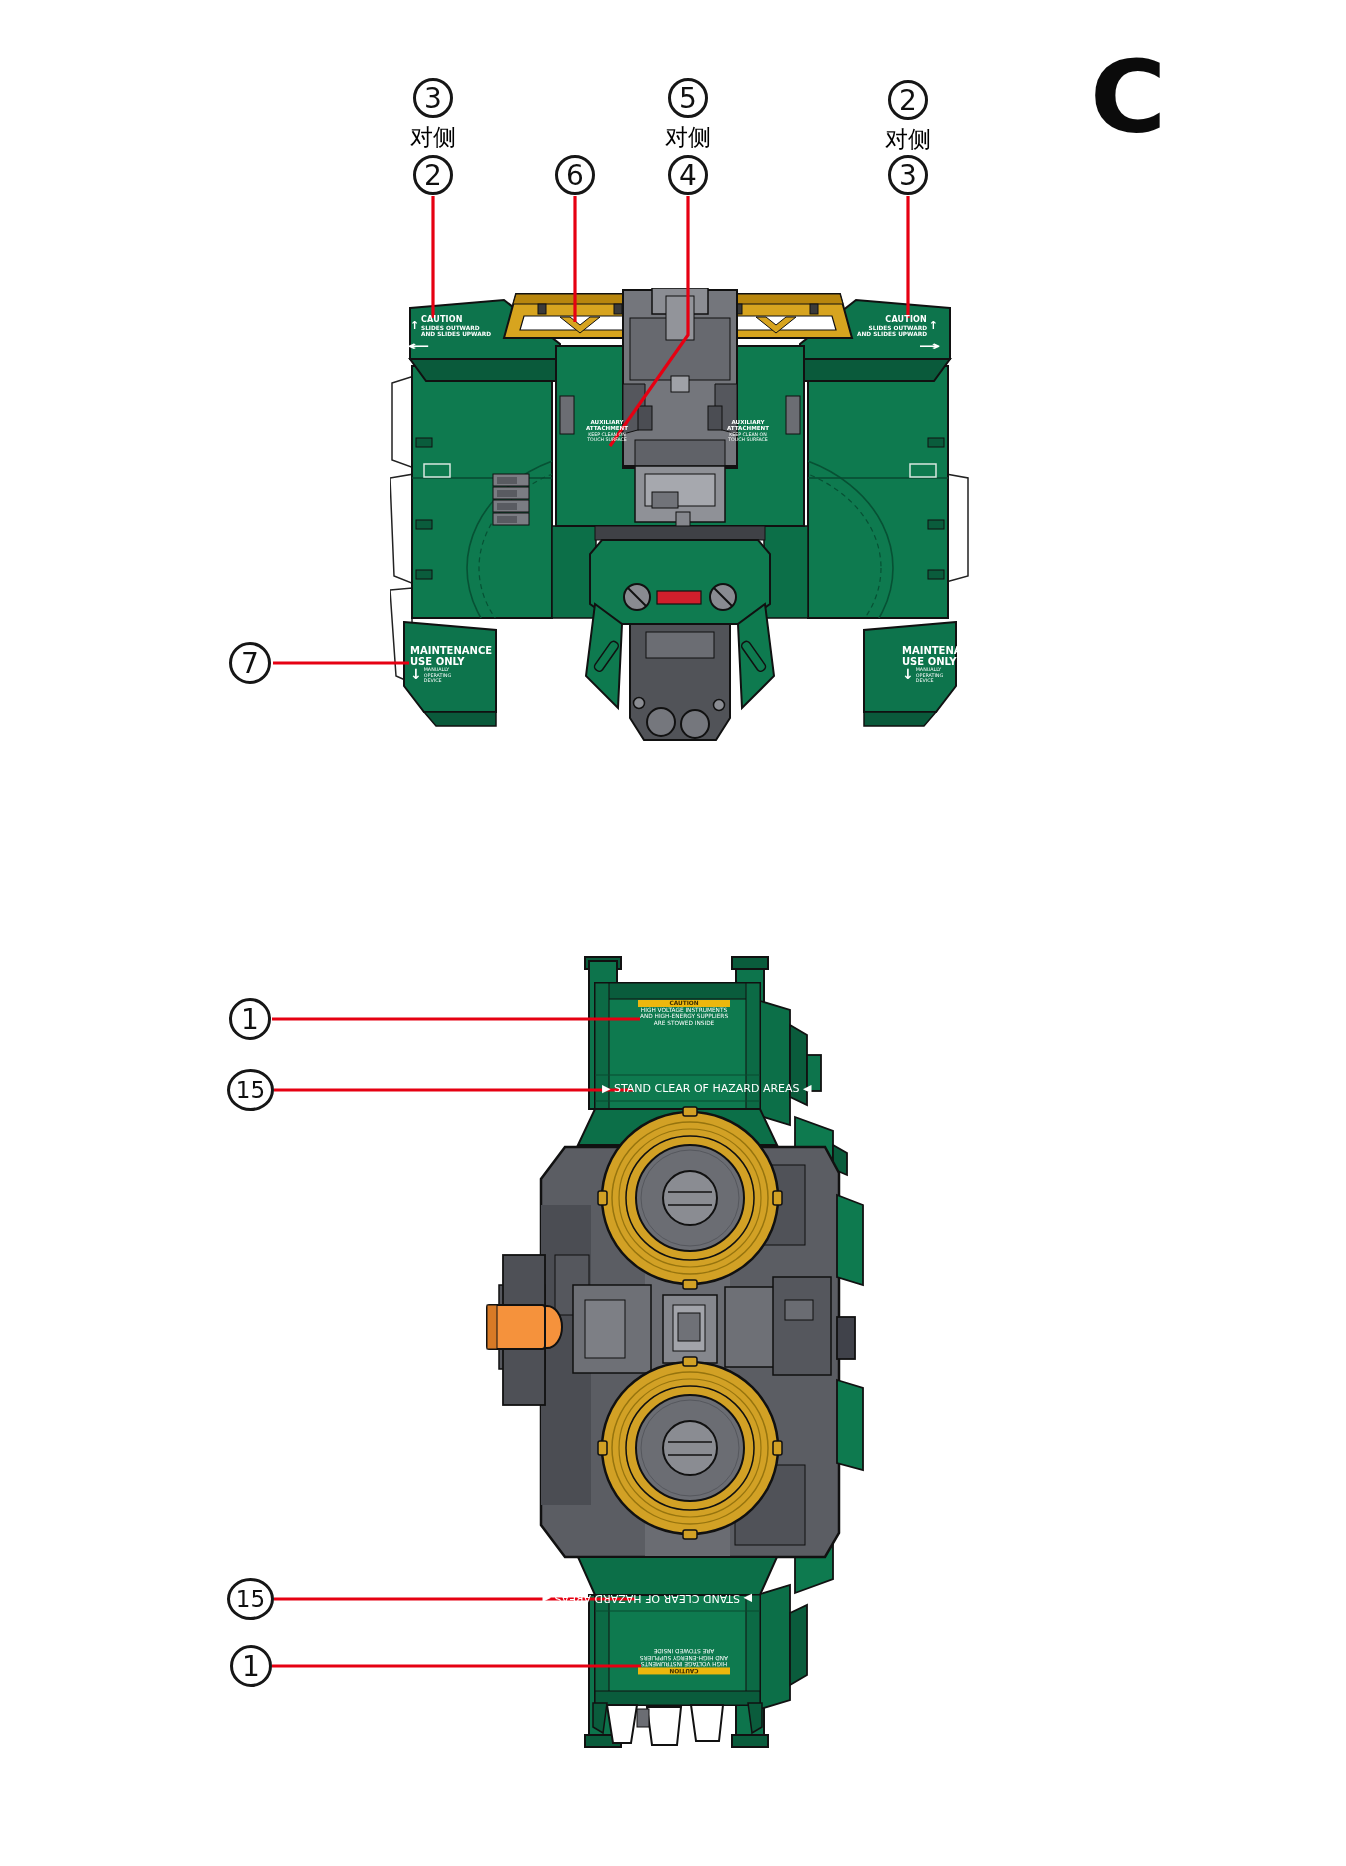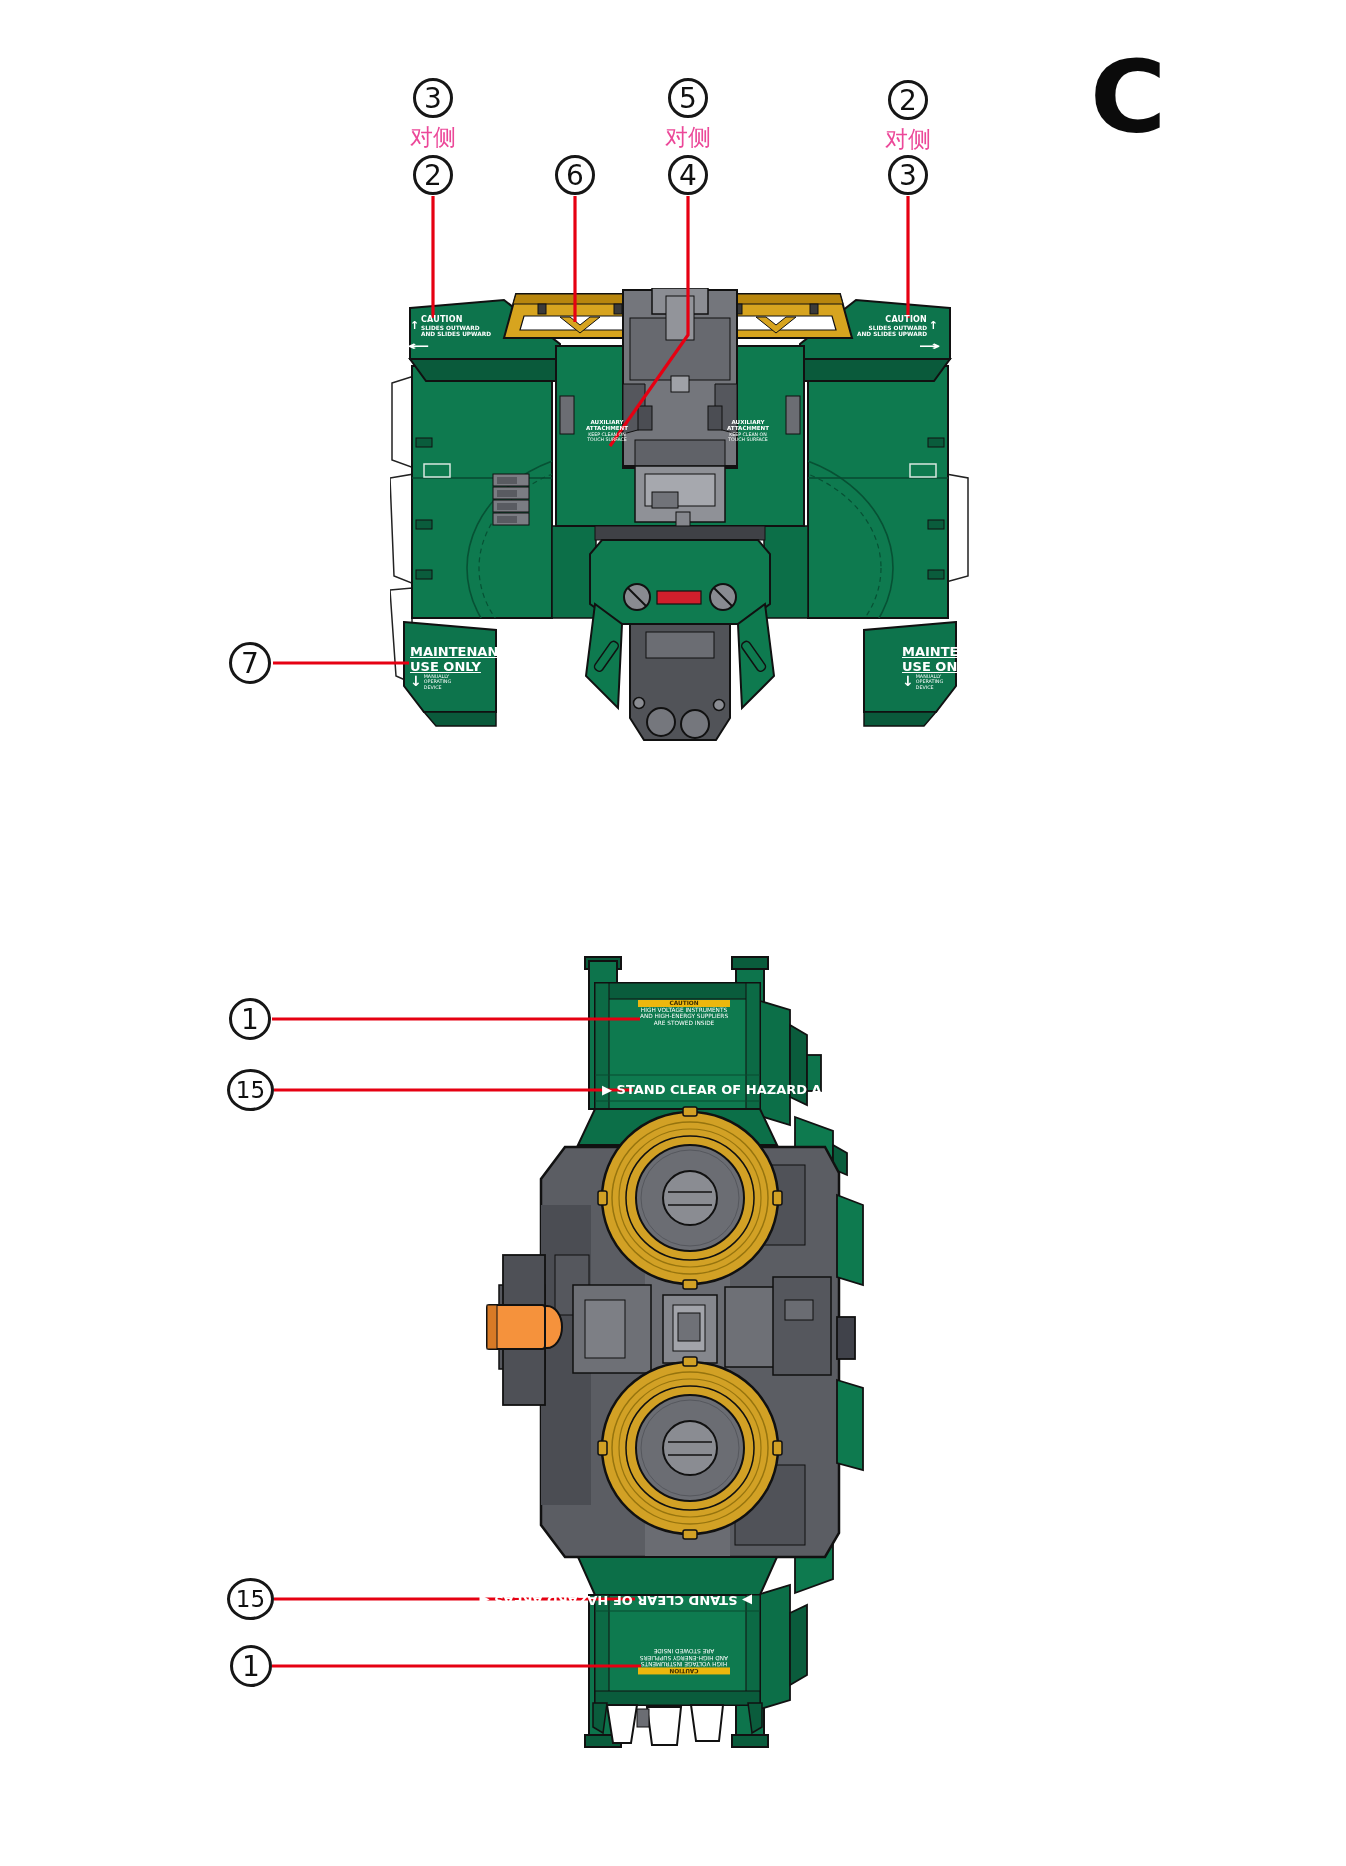--- a/index.html
+++ b/index.html
@@ -7,40 +7,40 @@
           font-family:"DejaVu Sans",sans-serif;}
   .abs{position:absolute;}
   
   .section-letter{position:absolute;left:1090px;top:36px;font-size:104px;font-weight:800;
                   color:#0b0b0b;letter-spacing:-3px;transform:scaleY(.96);}
   
   .co{position:absolute;width:40px;height:40px;border:3px solid #161616;border-radius:50%;
       background:#fff;display:flex;align-items:center;justify-content:center;
       font-size:28px;color:#101010;box-sizing:border-box;z-index:30;}
   .co-wide{width:47px;height:42px;font-size:23px;}
-  .note{position:absolute;transform:translateX(-50%);font-size:23px;color:#ec4899;
+  .note{position:absolute;transform:translateX(-50%);font-size:23px;color:#000000;
         white-space:nowrap;z-index:30;}
   
   .lines{position:absolute;left:0;top:0;z-index:20;pointer-events:none;}
   
   .lbl{position:absolute;color:#fff;z-index:25;line-height:1.12;}
   .lbl .t1{font-size:8px;font-weight:bold;letter-spacing:.2px;display:block;}
   .lbl .t2{font-size:5.8px;font-weight:bold;display:block;white-space:nowrap;}
   .lbl-center{text-align:center;}
   .aux .a1{font-size:5.6px;font-weight:bold;display:block;white-space:nowrap;}
   .aux .a2{font-size:4.7px;display:block;white-space:nowrap;}
-  .maint .m1{font-size:13px;font-weight:bold;display:block;white-space:nowrap;text-decoration:underline;}
+  .maint .m1{font-size:10px;font-weight:bold;display:block;white-space:nowrap;}
   .maint-row{display:flex;gap:2px;align-items:flex-start;}
   .maint-row .dn{font-size:14px;font-weight:bold;line-height:1;}
   .maint-row .mcol span{font-size:4.8px;display:block;white-space:nowrap;}
   .arr{position:absolute;font-weight:bold;color:#fff;line-height:1;}
   .chip{display:inline-block;background:#ecb70d;color:#3c2c00;font-size:5.6px;font-weight:bold;
         padding:0 3px;line-height:7px;}
   .hv span{font-size:5.8px;display:block;white-space:nowrap;}
-  .sc-band{font-size:13px;font-weight:bold;white-space:nowrap;text-align:center;}
+  .sc-band{font-size:11px;font-weight:normal;white-space:nowrap;text-align:center;}
   .rot180{transform:rotate(180deg);}
 </style>
 </head>
 <body>
 
 <div class="canvas">
 
   <div class="section-letter">C</div>
 
   <svg class="abs" style="left:390px;top:288px;" width="580" height="460" viewBox="0 0 580 460">

